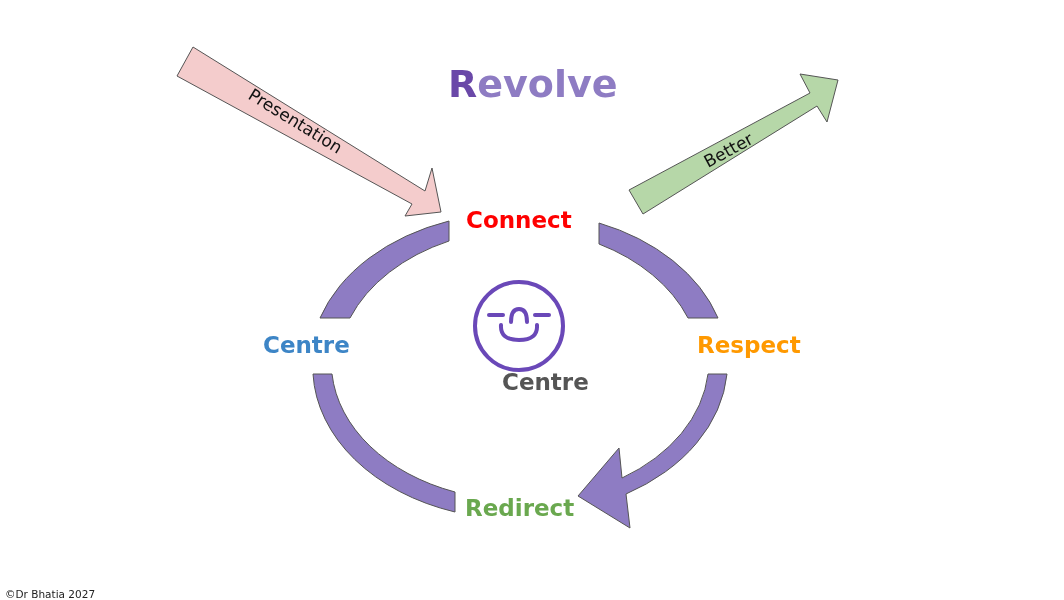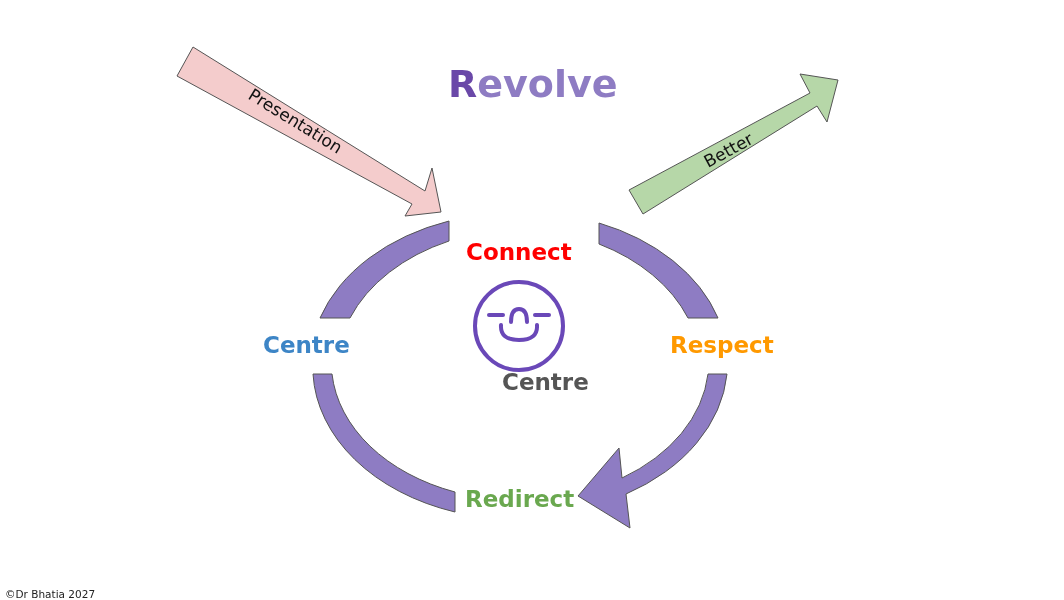--- a/index.html
+++ b/index.html
@@ -47,19 +47,19 @@
     <circle cx="519" cy="326" r="44"></circle>
     <path d="M 489,315 L 503,315"></path>
     <path d="M 535,315 L 549,315"></path>
     <path d="M 511,322 Q 511,309 519,309 Q 527,309 527,322"></path>
     <path d="M 501,325 Q 500,340 519,340 Q 538,340 537,325"></path>
   </g>
 </svg>
 
 <div id="title" class="lbl"><span class="first">R</span><span class="rest">evolve</span></div>
 
-<div id="lbl-connect" class="lbl" style="color: rgb(255, 0, 0); margin-top: 32px;">Connect</div>
-<div id="lbl-respect" class="lbl" style="color: rgb(255, 153, 0);">Respect</div>
-<div id="lbl-redirect" class="lbl" style="color: rgb(106, 168, 79);">Redirect</div>
+<div id="lbl-connect" class="lbl" style="color: rgb(255, 0, 0);">Connect</div>
+<div id="lbl-respect" class="lbl" style="color: rgb(255, 153, 0); margin-left: 27px;">Respect</div>
+<div id="lbl-redirect" class="lbl" style="color: rgb(106, 168, 79); margin-top: 9px;">Redirect</div>
 <div id="lbl-release" class="lbl" style="color: rgb(61, 133, 198);">Centre</div>
 <div id="lbl-centre" class="lbl" style="color: rgb(85, 85, 85);">Centre</div>
 
 <div id="footer">©Dr Bhatia 2027</div>
 
 </body></html>

